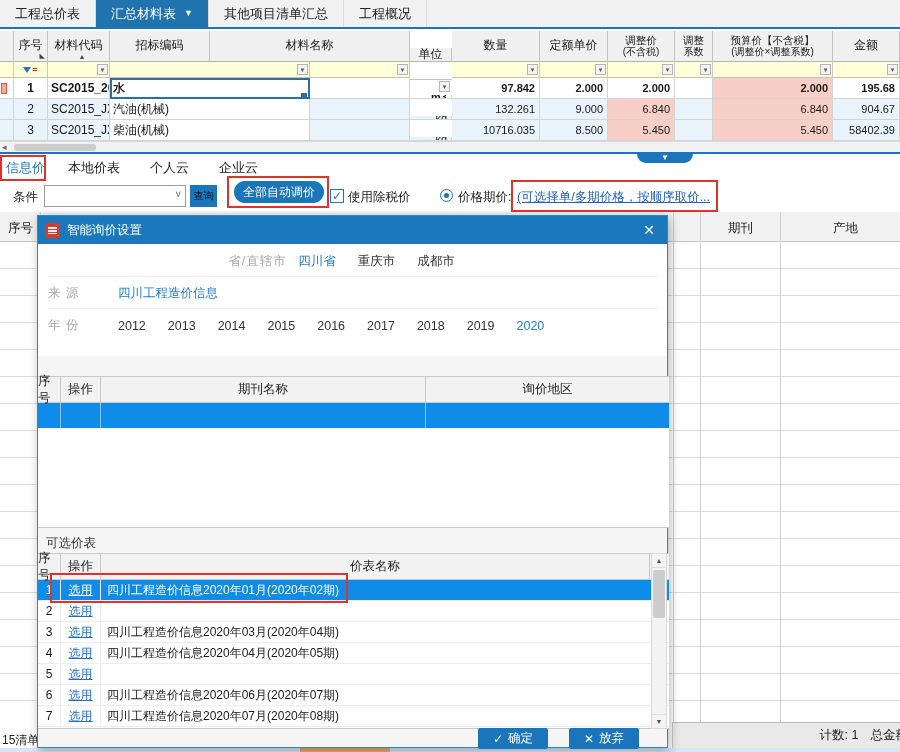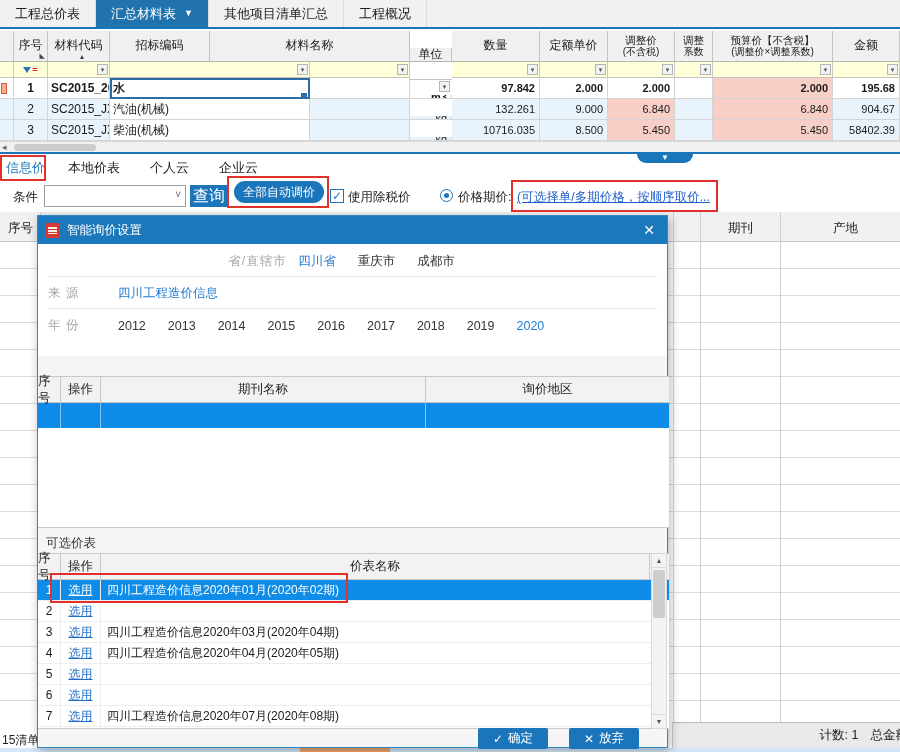--- a/index.html
+++ b/index.html
@@ -54,21 +54,21 @@
   
   .ptabs { left:0; top:155px; width:900px; height:25px; display:flex; background:#fff; }
   .ptab { padding:0 15px; line-height:25px; font-size:13px; color:#222; }
   .ptab.first { color:#1b75bb; padding:0 8px 0 6px; }
 
   
   .toolbar { left:0; top:180px; width:900px; height:32px; background:#fff;padding-left:24px; }
   .lbl { font-size:12.5px; color:#222; }
   .combo { left:44px; top:5px; width:142px; height:22px; background:#fff; border:1px solid #9e9e9e; }
   .combo .carr { position:absolute; right:4px; top:3px; font-size:10px; color:#666; }
-  .btn-query { left:190px; top:5px; width:38px; height:22px; background:#1b75bb; color:#ffffff; font-size:16px; display:flex; align-items:center; justify-content:center; }
+  .btn-query { left:190px; top:5px; width:27px; height:22px; background:#1b75bb; color:#0f172a; font-size:10px; display:flex; align-items:center; justify-content:center; }
   .btn-pill { left:234px; top:181px; width:90px; height:22px; background:#1b75bb; color:#fff; font-size:12px; border-radius:11px; display:flex; align-items:center; justify-content:center; }
   .chk { left:330px; top:9px; width:14px; height:14px; border:1px solid #1b75bb; background:#fff; color:#1b75bb; font-size:12px; line-height:12px; text-align:center; font-weight:bold; }
   .radio { left:440px; top:9px; width:13px; height:13px; border:1px solid #1b75bb; border-radius:50%; background:#fff; }
   .radio::after { content:""; position:absolute; left:3px; top:3px; width:5px; height:5px; border-radius:50%; background:#1b75bb; }
   .linktext { color:#1f5fc8; text-decoration:underline; font-size:12.5px; }
 
   
   .bg-header { left:0; top:212px; width:900px; height:30px; background:#f1f1f1; border-bottom:1px solid #c6c6c6; font-size:12.5px; color:#222; }
   .bg-header span { position:absolute; top:8px; }
   .bg-rows { left:0; top:242px; width:900px; height:480px;
@@ -410,20 +410,21 @@
       <div class="av-idx">5</div>
       <div class="av-act">
           <span>选用</span>
         </div>
     </div>
     <div class="avrow">
       <div class="av-idx">6</div>
       <div class="av-act">
           <span>选用</span>
         </div>
+      <div class="av-name">四川工程造价信息2020年06月(2020年07期)</div>
     </div>
     <div class="avrow">
       <div class="av-idx">7</div>
       <div class="av-act">
           <span>选用</span>
         </div>
       <div class="av-name">四川工程造价信息2020年07月(2020年08期)</div>
     </div>
   </div>
 

